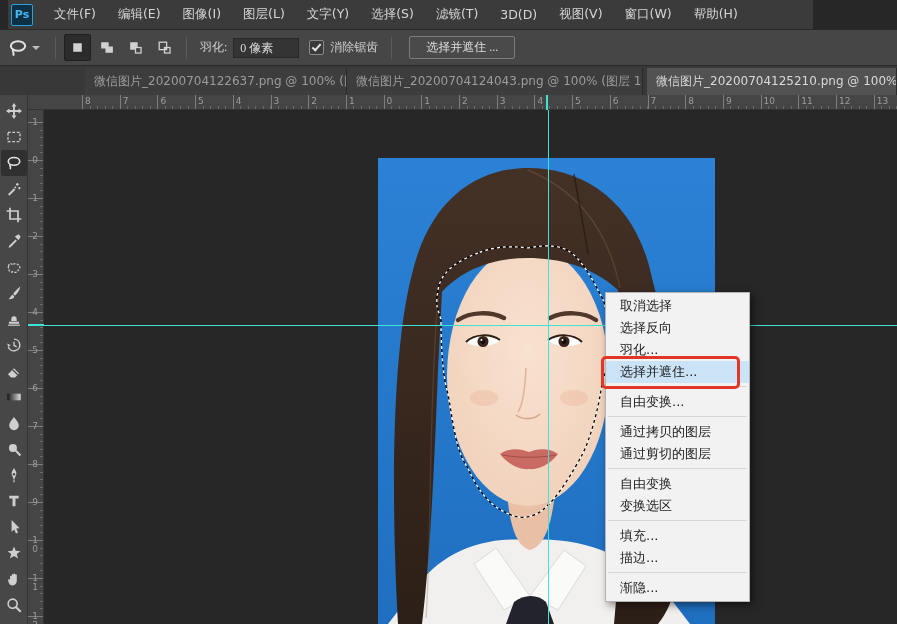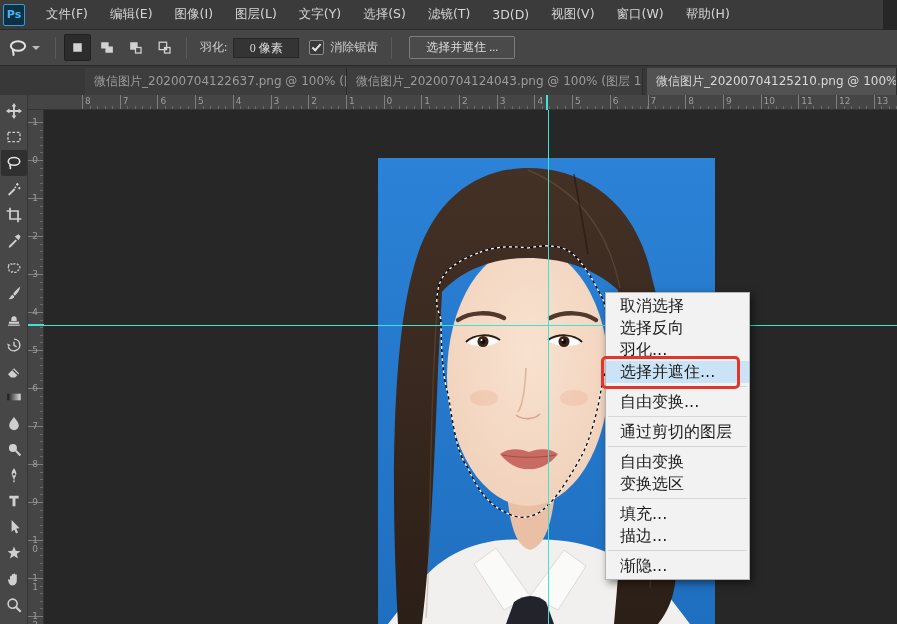--- a/index.html
+++ b/index.html
@@ -1,41 +1,41 @@
 <!DOCTYPE html>
 <html><head>
 <meta charset="utf-8">
 <style>
   * { margin:0; padding:0; box-sizing:border-box; }
   html,body { width:897px; height:624px; overflow:hidden; background:#272727;
               font-family:"DejaVu Sans","Liberation Sans",sans-serif; }
   #app { position:relative; width:897px; height:624px; background:#272727; overflow:hidden; }
 
   
-  #menubar { position:absolute; left:0; top:0; width:883px; height:30px;
+  #menubar { position:absolute; left:8px; top:0; width:805px; height:30px;
              background:#3b3b3b; display:flex; align-items:center; border-bottom:1px solid #2a2a2a;}
   #ps-logo { width:22px; height:22px; margin:0 10px 0 3px; background:#0d3044;
              border:1px solid #2f9fd8; color:#45b6f2; font-size:11px; font-weight:bold;
              display:flex; align-items:center; justify-content:center; border-radius:2px;}
   .menu-item { color:#d6d6d6; font-size:12.5px; padding:0 11px; height:30px;
                display:flex; align-items:center; cursor:default; }
 
   
   #optionsbar { position:absolute; left:0; top:30px; width:897px; height:36px;
                 background:#464646; display:flex; align-items:center; border-bottom:1px solid #2a2a2a;font-family:Liberation Serif, serif;}
   #tool-chip { display:flex; align-items:center; gap:4px; padding:0 8px 0 8px; }
   .caret { width:0; height:0; border-left:4px solid transparent; border-right:4px solid transparent;
            border-top:4px solid #bdbdbd; }
   .vsep { width:1px; height:22px; background:#5a5a5a; margin:0 7px; }
   .mode-btn { width:27px; height:27px; display:flex; align-items:center; justify-content:center;
               border-radius:2px; margin:0 1px; }
   .mode-btn.pressed { background:#2c2c2c; border:1px solid #1f1f1f; }
   .opt-label { color:#cfcfcf; font-size:12px; margin:0 6px; }
   #feather-input { width:66px; height:20px; background:#343434; border:1px solid #272727;
-                   color:#d9d9d9; font-size:12px; padding:0 13px; line-height:18px;text-align:center; }
+                   color:#d9d9d9; font-size:12px; padding:0 6px; line-height:18px; }
   #aa-checkbox { width:15px; height:15px; background:#3a3a3a; border:1px solid #8a8a8a;
                  border-radius:2px; margin-left:10px; position:relative; }
   #aa-checkbox .tick { position:absolute; left:4px; top:1px; width:5px; height:9px;
                        border-right:2px solid #e6e6e6; border-bottom:2px solid #e6e6e6;
                        transform:rotate(42deg); }
   #sam-button { margin-left:10px; height:23px; background:#4a4a4a; border:1px solid #7d7d7d;
                 border-radius:2px; color:#dedede; font-size:12px; padding:0 16px;
                 display:flex; align-items:center; }
 
   
@@ -76,21 +76,21 @@
   
   #canvas { position:absolute; left:44px; top:110px; width:853px; height:514px; background:#272727; overflow:hidden; }
   #photo { position:absolute; left:334px; top:48px; width:337px; height:466px; }
   #guide-h { position:absolute; left:0; top:215px; width:853px; height:1px; background:#3fe3d4; }
   #guide-v { position:absolute; left:504px; top:0; width:1px; height:514px; background:#3fe3d4; }
 
   
   #ctxmenu { position:absolute; left:605px; top:292px; width:145px; max-height:332px;
              background:#f2f2f2; border:1px solid #b4b4b4; box-shadow:3px 3px 8px rgba(0,0,0,.5);
              padding:2px 0; z-index:50; overflow:hidden; }
-  .cm-item { height:22px; line-height:22px; padding-left:14px; font-size:16px; color:#1c1c1c;
+  .cm-item { height:22px; line-height:22px; padding-left:14px; font-size:13px; color:#1c1c1c;
              white-space:nowrap; }
   .cm-item.hl { background:#cbe3f7; }
   .cm-sep { height:1px; background:#d7d7d7; margin:3px 2px 4px 2px; }
   #red-box { position:absolute; left:601px; top:356px; width:139px; height:33px;
              border:3px solid #e2362b; border-radius:5px; z-index:60; pointer-events:none; }
 </style>
 </head>
 <body>
 
 <div id="app">
@@ -402,20 +402,21 @@
   </div>
 
   <div id="ctxmenu">
       <div class="cm-item">取消选择</div>
       <div class="cm-item">选择反向</div>
       <div class="cm-item">羽化...</div>
       <div class="cm-item hl">选择并遮住...</div>
       <div class="cm-sep"></div>
       <div class="cm-item">自由变换...</div>
       <div class="cm-sep"></div>
+      <div class="cm-item">通过拷贝的图层</div>
       <div class="cm-item">通过剪切的图层</div>
       <div class="cm-sep"></div>
       <div class="cm-item">自由变换</div>
       <div class="cm-item">变换选区</div>
       <div class="cm-sep"></div>
       <div class="cm-item">填充...</div>
       <div class="cm-item">描边...</div>
       <div class="cm-sep"></div>
       <div class="cm-item">渐隐...</div>
     </div>

